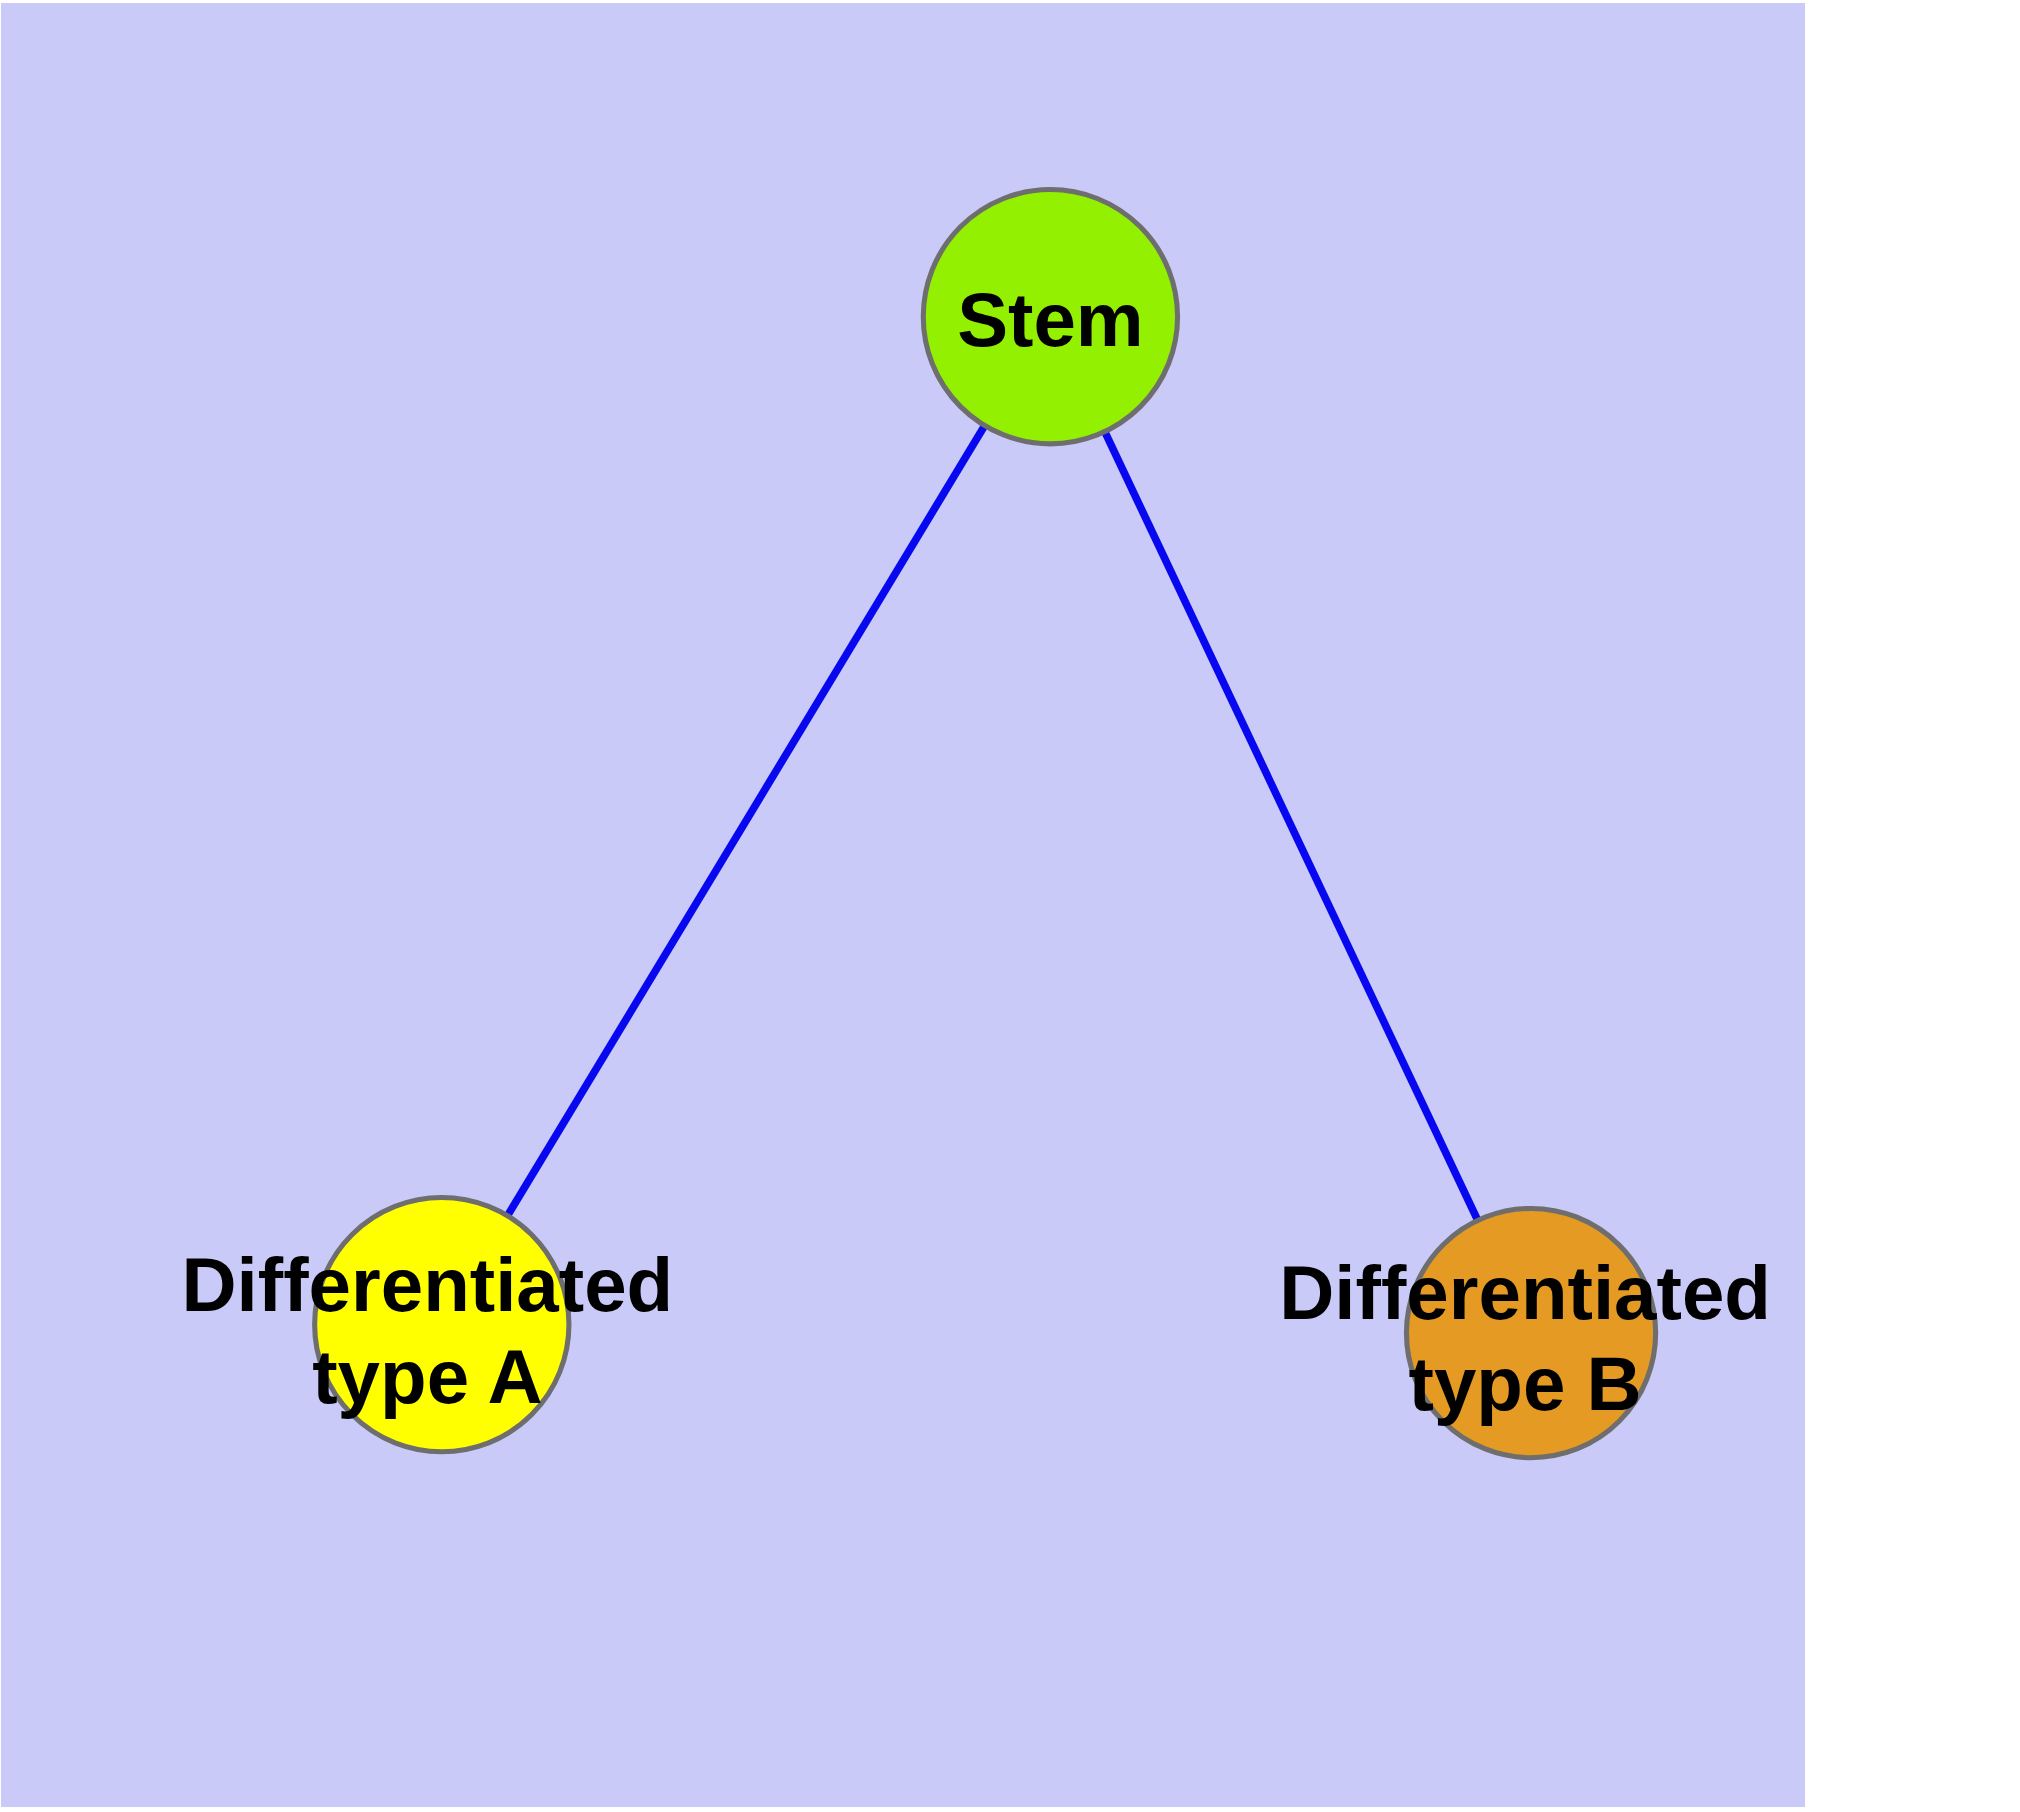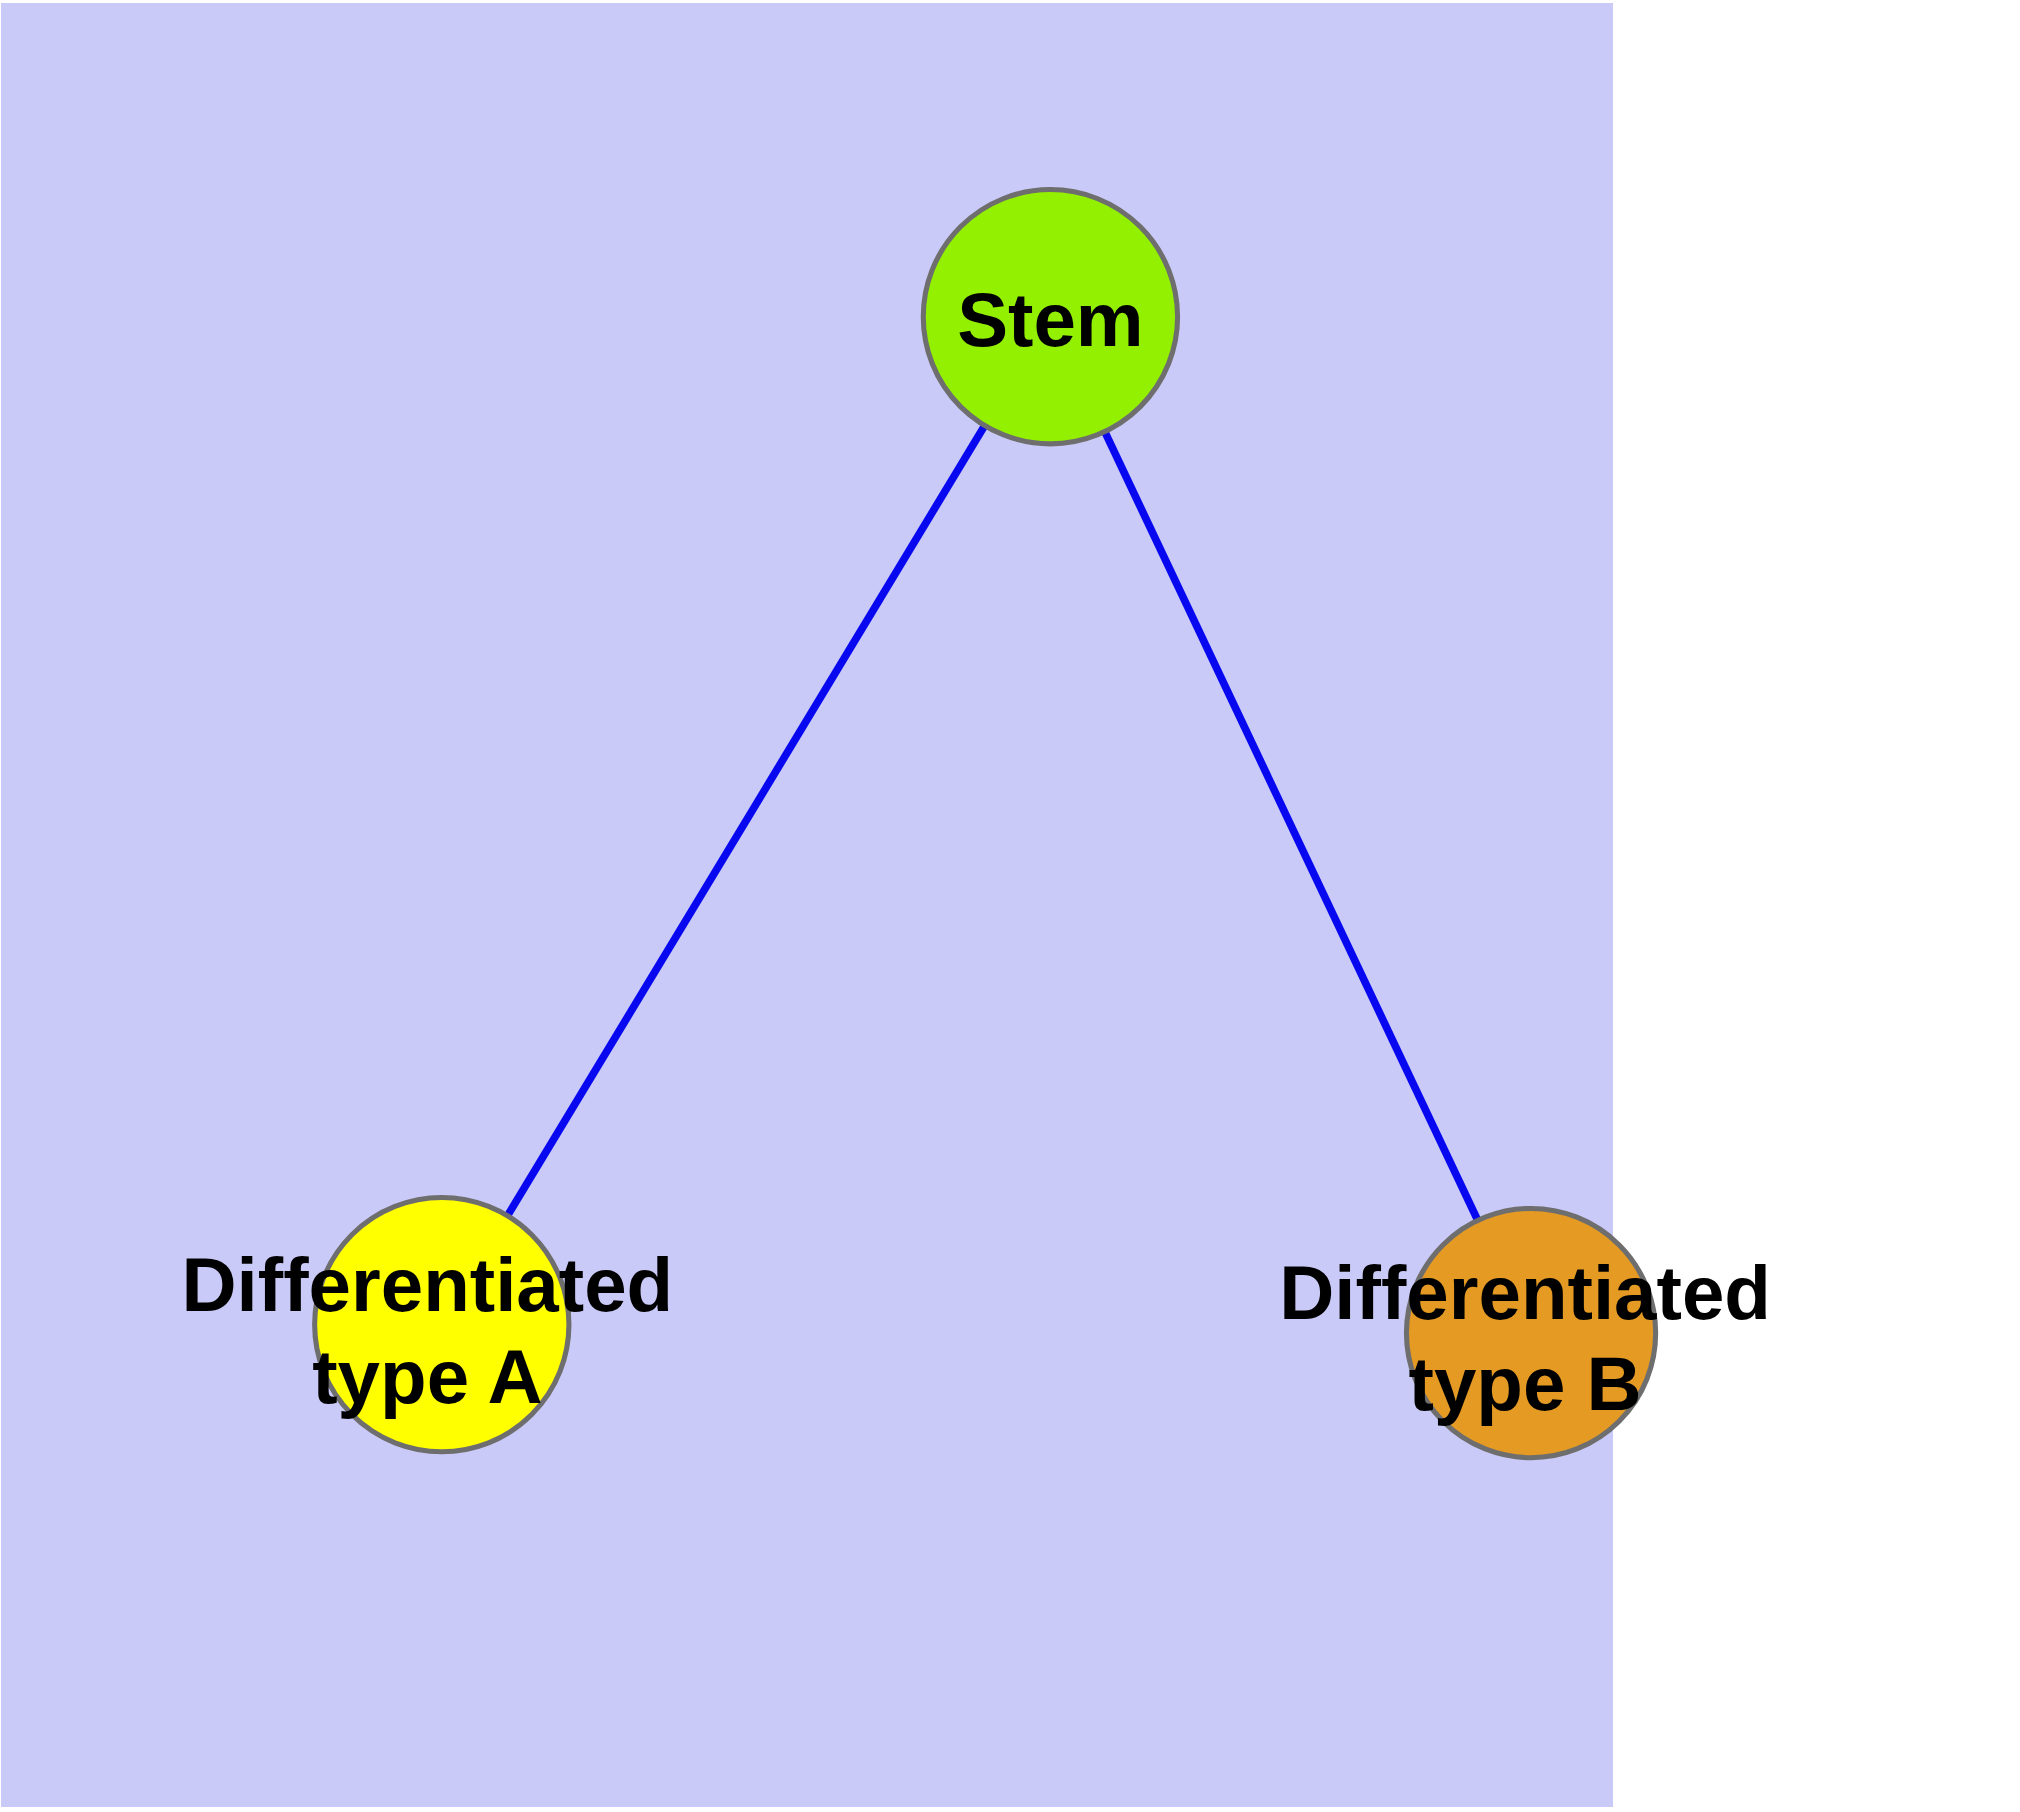--- a/index.html
+++ b/index.html
@@ -7,21 +7,21 @@
     padding: 0;
     background: #ffffff;
     width: 2021px;
     height: 1812px;
     overflow: hidden;
   }
   .canvas {
     position: absolute;
     top: 2.5px;
     left: 0.8px;
-    width: 1612px;
+    width: 1804px;
     height: 1804px;
     background: #CACAF8;
   }
   svg.graph {
     position: absolute;
     top: 0;
     left: 0;
     display: block;
   }
   .edge {

